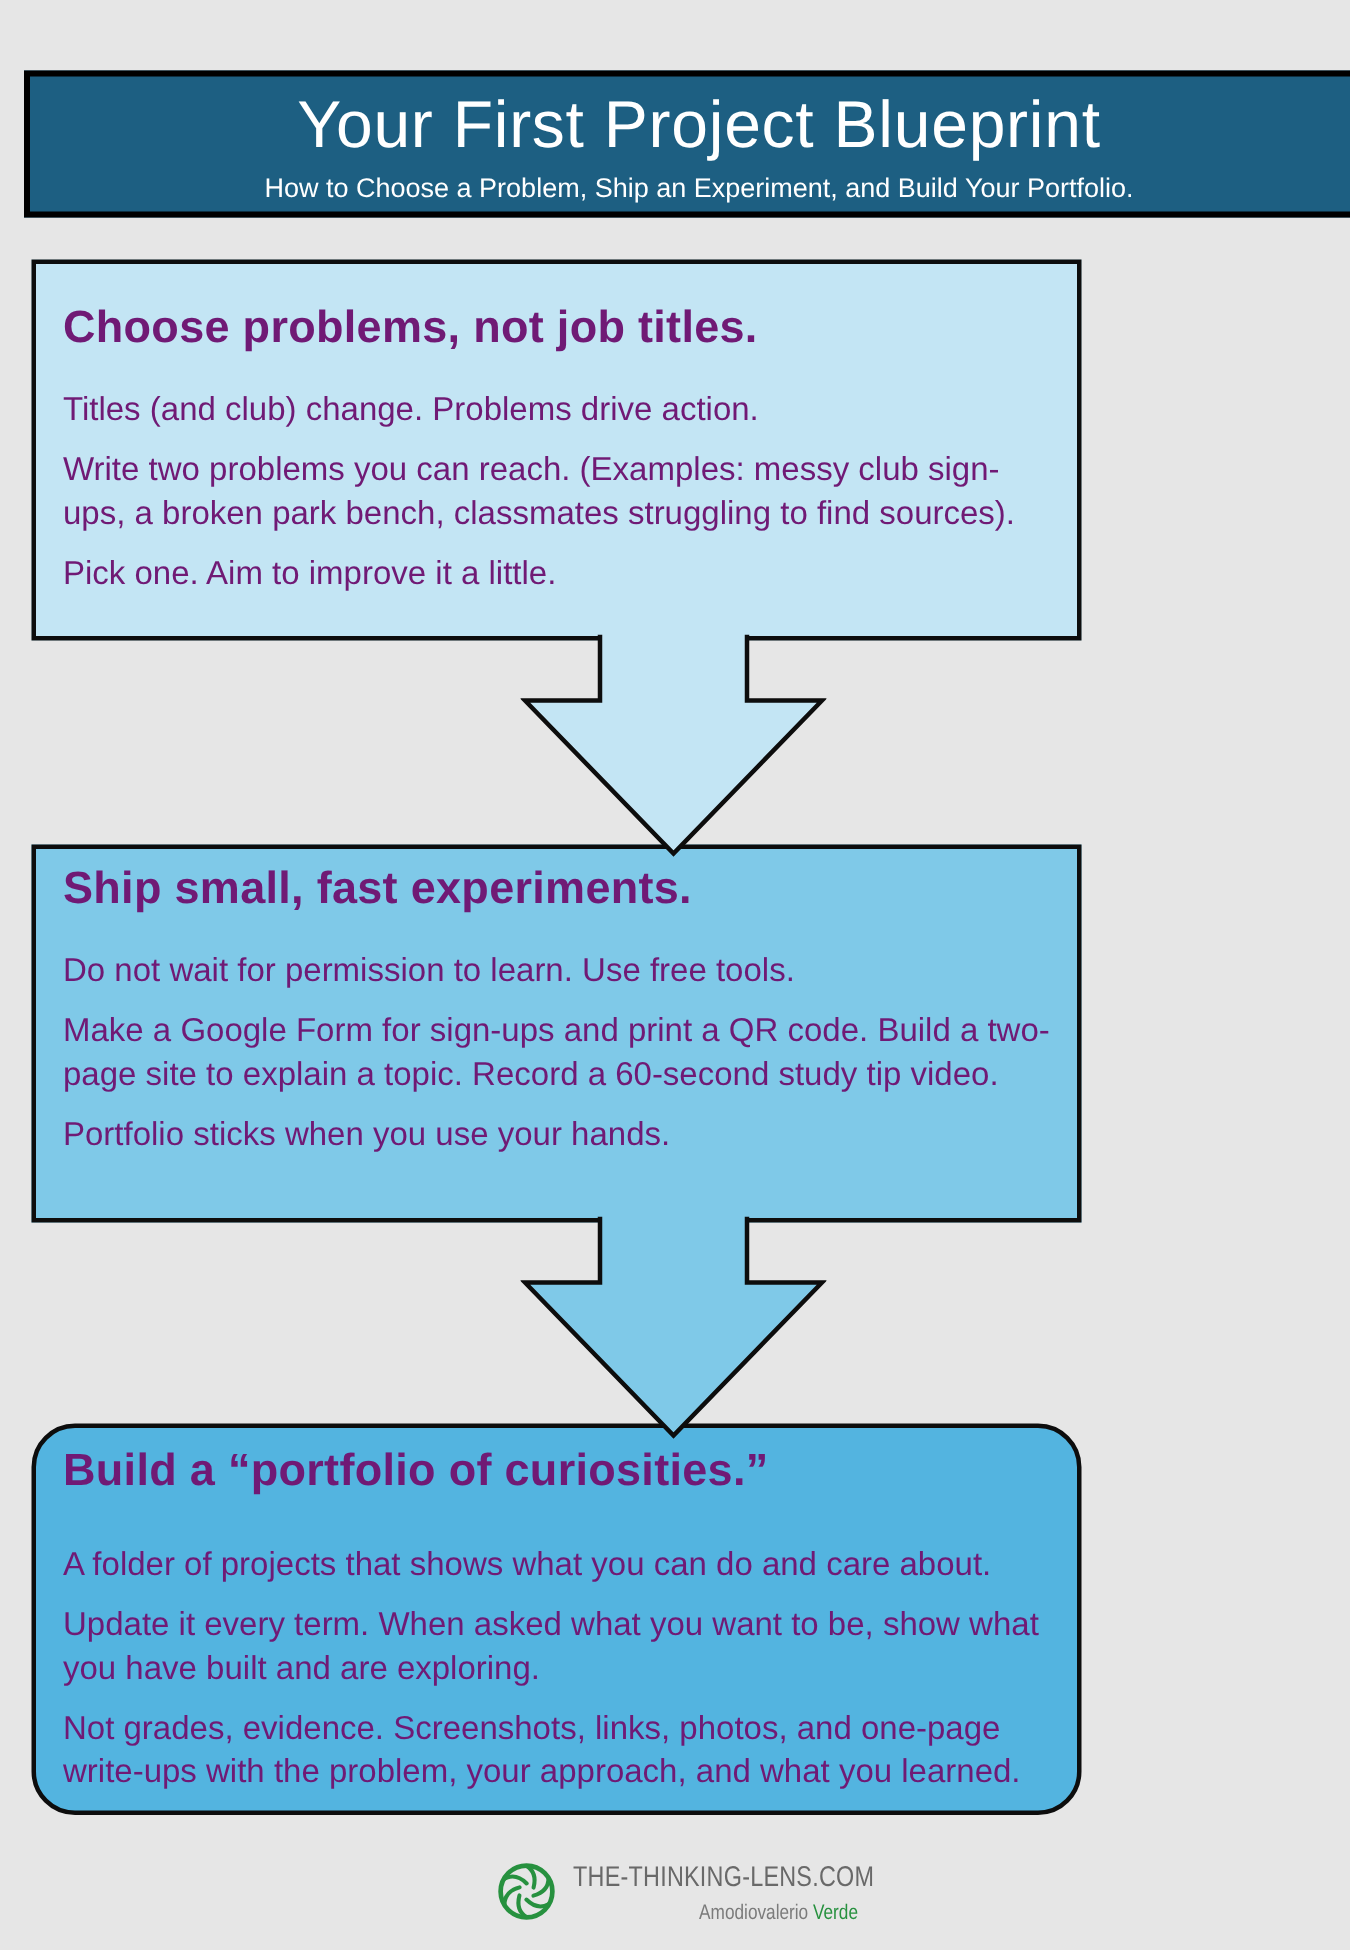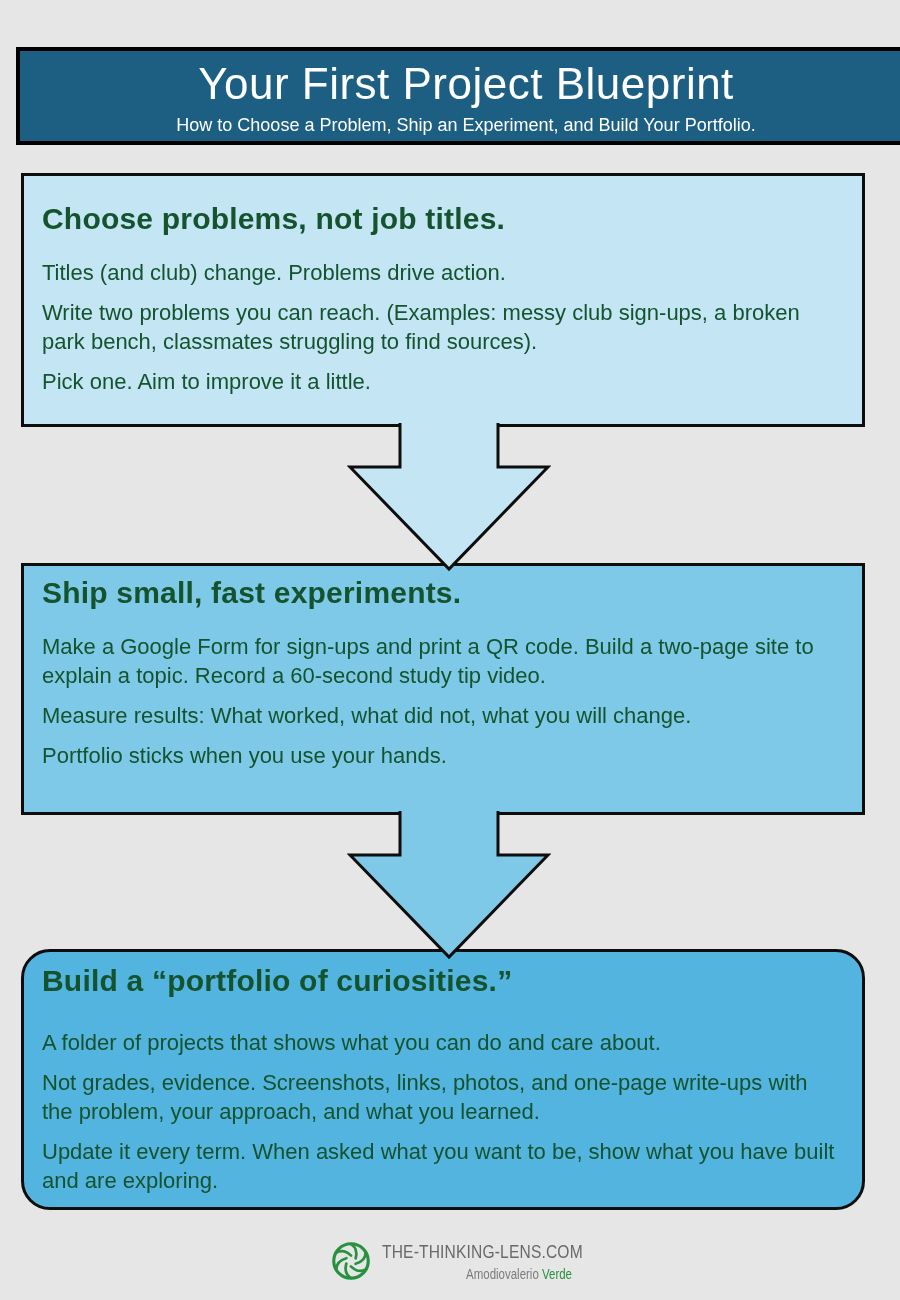--- a/index.html
+++ b/index.html
@@ -36,24 +36,24 @@
     margin-top: 1px;
     font-size: 18px;
     line-height: 28px;
     font-weight: normal;
   }
 
   
   .box {
     position: absolute;
     left: 21px;
-    width: 844px;
+    width: 700px;
     border: 3px solid #0d0d0d;
     padding: 0 18px;
-    color: #14532d;
+    color: #701a75;
     z-index: 1;
   }
   .box h2 {
     margin: 0;
     font-size: 30px;
     line-height: 38px;
     font-weight: bold;
     letter-spacing: 0.2px;
   }
   .box p {
@@ -139,34 +139,34 @@
     <p>Write two problems you can reach. (Examples: messy club sign-ups, a broken park bench, classmates struggling to find sources).</p>
     <p>Pick one. Aim to improve it a little.</p>
   </section>
 
   <svg class="arrow arrow1" viewBox="0 0 204 150" xmlns="http://www.w3.org/2000/svg">
     <path d="M53 0 L53 44 L3 44 L102 146 L201 44 L151 44 L151 0" style="fill: rgb(195, 229, 244);"></path>
   </svg>
 
   <section class="box box2" style="background-color: rgb(127, 201, 232);">
     <h2>Ship small, fast experiments.</h2>
+    <p>Do not wait for permission to learn. Use free tools.</p>
     <p>Make a Google Form for sign-ups and print a QR code. Build a two-page site to explain a topic. Record a 60-second study tip video.</p>
-    <p>Measure results: What worked, what did not, what you will change.</p>
     <p>Portfolio sticks when you use your hands.</p>
   </section>
 
   <svg class="arrow arrow2" viewBox="0 0 204 150" xmlns="http://www.w3.org/2000/svg">
     <path d="M53 0 L53 44 L3 44 L102 146 L201 44 L151 44 L151 0" style="fill: rgb(127, 201, 232);"></path>
   </svg>
 
   <section class="box box3" style="background-color: rgb(83, 180, 224); border-radius: 29px;">
     <h2>Build a “portfolio of curiosities.”</h2>
     <p>A folder of projects that shows what you can do and care about.</p>
+    <p>Update it every term. When asked what you want to be, show what you have built and are exploring.</p>
     <p>Not grades, evidence. Screenshots, links, photos, and one-page write-ups with the problem, your approach, and what you learned.</p>
-    <p>Update it every term. When asked what you want to be, show what you have built and are exploring.</p>
   </section>
 
   <div class="footer">
     <svg class="lens-icon" viewBox="0 0 44 44" xmlns="http://www.w3.org/2000/svg">
       <g fill="none" stroke-width="3" stroke-linecap="round" style="stroke: rgb(39, 145, 63);">
         <circle cx="22" cy="22" r="16.5"></circle>
         <g stroke-width="2.6">
           <path d="M22 5.8 Q29 10 26.5 19.5"></path>
           <path d="M22 5.8 Q29 10 26.5 19.5" transform="rotate(60 22 22)"></path>
           <path d="M22 5.8 Q29 10 26.5 19.5" transform="rotate(120 22 22)"></path>

